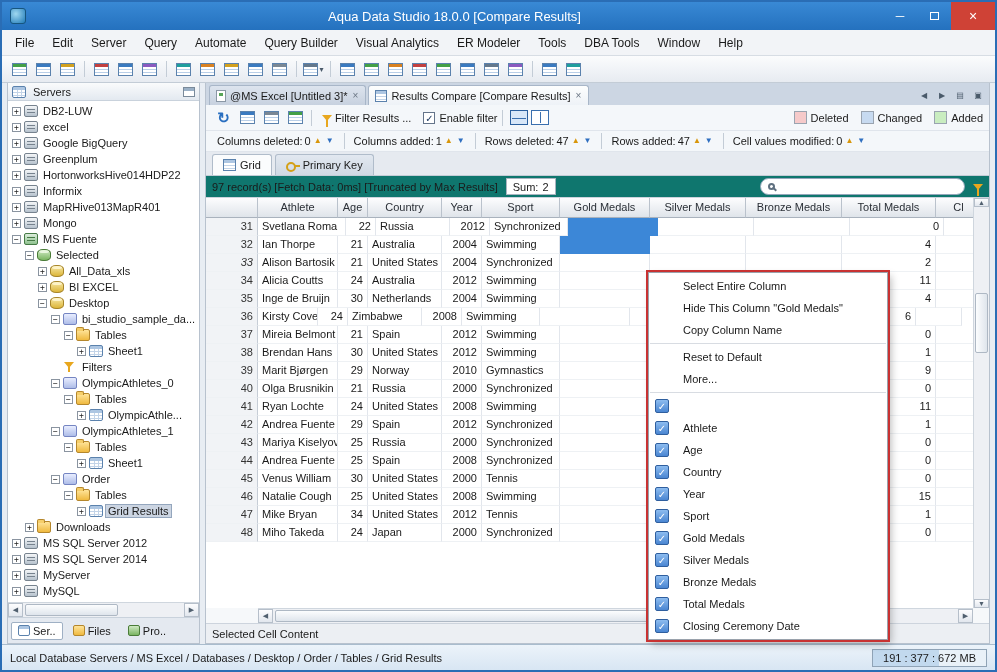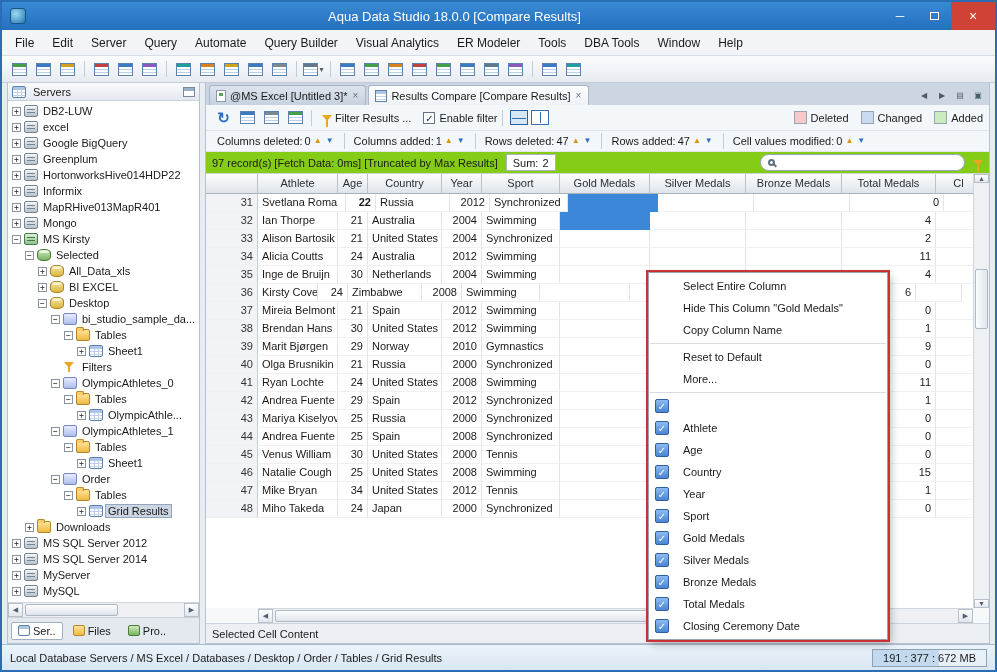--- a/index.html
+++ b/index.html
@@ -104,21 +104,21 @@
 .info{padding:3px 8px;background:#f6f8fa;border-bottom:1px solid #e0e5ec;flex:none}
 .info div{height:19px;line-height:19px;white-space:pre;overflow:hidden}
 .gridtabs{height:24px;background:#e6eaf0;display:flex;align-items:flex-end;padding:2px 6px 0;gap:3px;border-bottom:1px solid #c3ccd6;flex:none}
 .gtab{display:flex;align-items:center;gap:4px;padding:2px 10px;height:21px;border:1px solid #b0bcca;border-bottom:none;border-radius:3px 3px 0 0;background:linear-gradient(#e2e8f0,#d0d9e4)}
 .gtab.active{background:#fbfcfd}
 .gticon{width:13px;height:12px;flex:none;position:relative}
 .gticon.grid-tab-icon{border:1px solid #5b82ad;background:linear-gradient(#adc6e2 0 3px,#fff 3px)}
 .gticon.grid-tab-icon::after{content:"";position:absolute;left:0;right:0;top:5px;height:1px;background:#c3d4e8;box-shadow:0 3px 0 #c3d4e8}
 .gticon.key-icon::before{content:"";position:absolute;left:0;top:3px;width:6px;height:6px;border:2px solid #d4a017;border-radius:50%}
 .gticon.key-icon::after{content:"";position:absolute;left:9px;top:6px;width:5px;height:2px;background:#d4a017;box-shadow:-1px 3px 0 -1px #d4a017}
-.records{height:22px;display:flex;align-items:center;background:#84cc16;border-bottom:1px solid #cdd4dd;padding:0 6px;gap:8px;flex:none}
+.records{height:22px;display:flex;align-items:center;background:#0f766e;border-bottom:1px solid #cdd4dd;padding:0 6px;gap:8px;flex:none}
 .sumbox{display:flex;align-items:center;gap:4px;border:1px solid #aab4c0;background:#fff;padding:1px 6px;height:17px}
 .search{margin-left:auto;display:flex;align-items:center;border:1px solid #94a6ba;border-radius:9px;background:#fff;height:17px;width:205px;padding:0 7px}
 .search input{border:none;outline:none;flex:1;font:11px "Liberation Sans",sans-serif;background:transparent;min-width:0}
 .mag{width:7px;height:7px;border:2px solid #5f7080;border-radius:50%;position:relative;display:inline-block;margin-right:5px;flex:none}
 .mag::after{content:"";position:absolute;width:5px;height:2px;background:#5f7080;transform:rotate(45deg);right:-4px;bottom:-2px}
 
 .gridwrap{flex:1;display:flex;min-height:0;background:#f0f2f5}
 .grid{flex:1;overflow:hidden;display:flex;flex-direction:column;background:#fff}
 .ghead{display:flex;flex:none;height:20px;overflow:hidden}
 .gh{flex:none;background:linear-gradient(#fdfdfe,#dfe4ea);border-right:1px solid #bac2cc;border-bottom:1px solid #a9b2bd;text-align:center;line-height:19px;overflow:hidden;white-space:nowrap;color:#2a2f36}
@@ -291,21 +291,21 @@
           <div class="nlabel">MapRHive013MapR401</div>
         </div>
         <div class="tree-row" style="padding-left: 4px;">
           <div class="exp">+</div>
           <div class="ni server"></div>
           <div class="nlabel">Mongo</div>
         </div>
         <div class="tree-row" style="padding-left: 4px;">
           <div class="exp">−</div>
           <div class="ni server-on"></div>
-          <div class="nlabel">MS Kirsty</div>
+          <div class="nlabel">MS Fuente</div>
         </div>
         <div class="tree-row" style="padding-left: 17px;">
           <div class="exp">−</div>
           <div class="ni db-folder"></div>
           <div class="nlabel">Selected</div>
         </div>
         <div class="tree-row" style="padding-left: 30px;">
           <div class="exp">+</div>
           <div class="ni db"></div>
           <div class="nlabel">All_Data_xls</div>
@@ -530,20 +530,30 @@
         <div class="vsep"></div>
         <div class="stat">
           <div class="lab">Cell values modified:</div>
           <div class="val">0</div>
           <div class="arr up">▲</div>
           <div class="arr down">▼</div>
         </div>
       </div>
 
 
+    <div class="gridtabs">
+        <div class="gtab active">
+          <div class="gticon grid-tab-icon"></div>
+          <div>Grid</div>
+        </div>
+        <div class="gtab">
+          <div class="gticon key-icon"></div>
+          <div>Primary Key</div>
+        </div>
+      </div>
 
     <div class="records">
       <span>97 record(s) [Fetch Data: 0ms]  [Truncated by Max Results]</span>
       <div class="sumbox">
         <span>Sum:</span>
         <span>2</span>
       </div>
       <div class="search">
         <span class="mag"></span>
         <input value="" style="">
@@ -563,21 +573,21 @@
             <div class="gh" style="width: 90px;">Gold Medals</div>
             <div class="gh" style="width: 96px;">Silver Medals</div>
             <div class="gh" style="width: 96px;">Bronze Medals</div>
             <div class="gh" style="width: 94px;">Total Medals</div>
             <div class="gh" style="width: 46px;">Cl</div>
           </div>
         <div class="gbody">
             <div class="grow">
               <div class="gc rn ar" style="width: 52px;">31</div>
               <div class="gc" style="width: 88px;">Svetlana Roma</div>
-              <div class="gc ar" style="width: 30px; font-weight: bold;">22</div>
+              <div class="gc ar" style="width: 30px;">22</div>
               <div class="gc" style="width: 74px;">Russia</div>
               <div class="gc ar" style="width: 40px;">2012</div>
               <div class="gc" style="width: 78px;">Synchronized</div>
               <div class="gc ar sel" style="width: 90px;"></div>
               <div class="gc ar" style="width: 96px;"></div>
               <div class="gc ar" style="width: 96px;"></div>
               <div class="gc ar" style="width: 94px;">0</div>
               <div class="gc" style="width: 46px;"></div>
             </div>
             <div class="grow">
@@ -587,21 +597,21 @@
               <div class="gc" style="width: 74px;">Australia</div>
               <div class="gc ar" style="width: 40px;">2004</div>
               <div class="gc" style="width: 78px;">Swimming</div>
               <div class="gc ar sel" style="width: 90px;"></div>
               <div class="gc ar" style="width: 96px;"></div>
               <div class="gc ar" style="width: 96px;"></div>
               <div class="gc ar" style="width: 94px;">4</div>
               <div class="gc" style="width: 46px;"></div>
             </div>
             <div class="grow">
-              <div class="gc rn ar" style="width: 52px;">33</div>
+              <div class="gc rn ar" style="width: 52px; font-style: italic;">33</div>
               <div class="gc" style="width: 80px;">Alison Bartosik</div>
               <div class="gc ar" style="width: 30px;">21</div>
               <div class="gc" style="width: 74px;">United States</div>
               <div class="gc ar" style="width: 40px;">2004</div>
               <div class="gc" style="width: 78px;">Synchronized</div>
               <div class="gc ar" style="width: 90px;"></div>
               <div class="gc ar" style="width: 96px;"></div>
               <div class="gc ar" style="width: 96px;"></div>
               <div class="gc ar" style="width: 94px;">2</div>
               <div class="gc" style="width: 46px;"></div>

